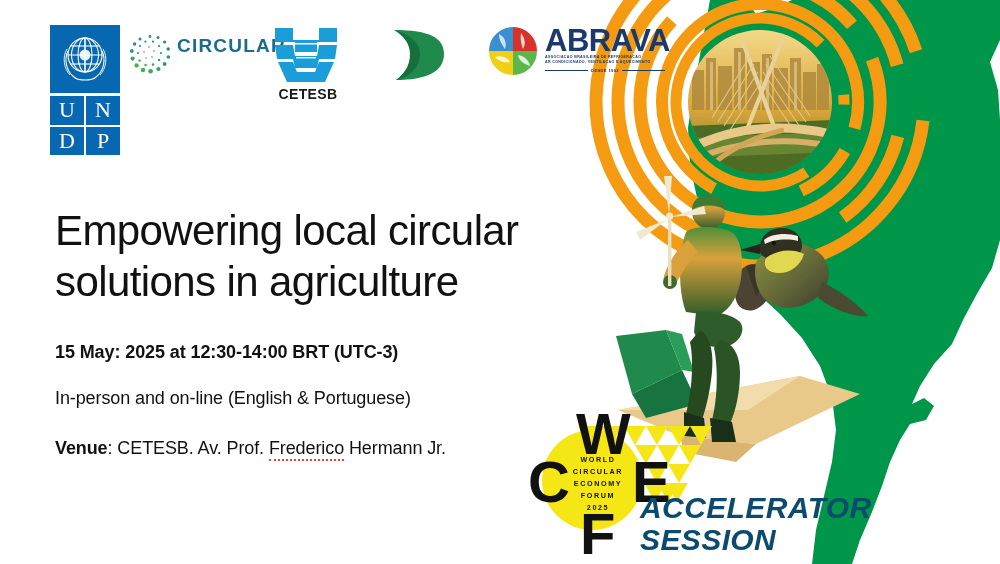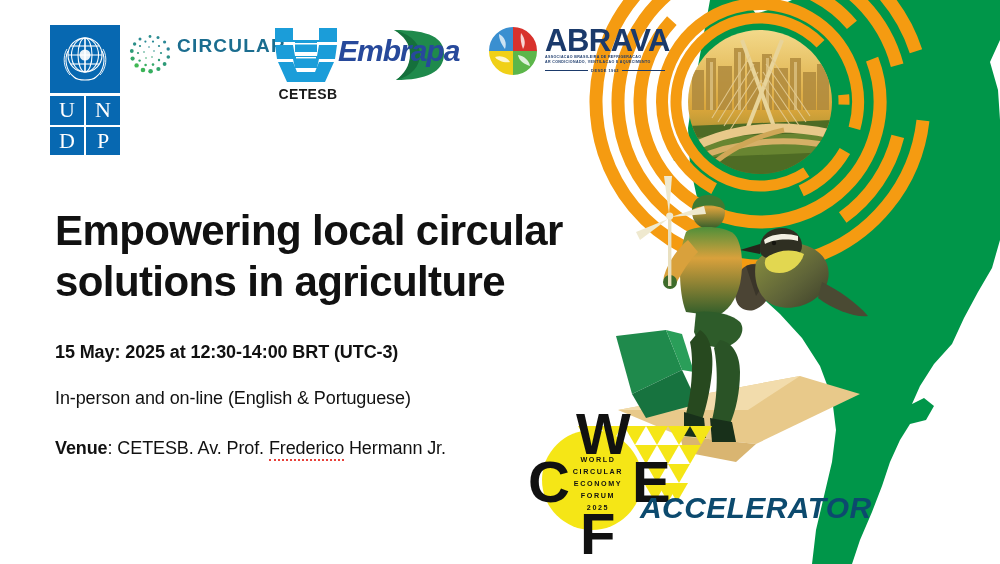--- a/index.html
+++ b/index.html
@@ -47,21 +47,21 @@
                 align-items:center;gap:3px;}
   .abrava-since .ln{flex:1;height:1px;background:#1b3a6b;}
   .abrava-since .sn{font-size:4px;font-weight:bold;color:#1b3a6b;letter-spacing:.4px;}
 
   
   #art{position:absolute;left:560px;top:0;width:440px;height:564px;z-index:5;}
   #art svg{position:absolute;left:0;top:0;}
 
   
   #copy{position:absolute;left:55px;top:205px;width:640px;z-index:30;}
-  .title{font-size:42px;font-weight:bold;color:#111111;line-height:51px;
+  .title{font-size:42px;font-weight:normal;color:#111111;line-height:51px;
          letter-spacing:-0.6px;margin:0 0 0 0;}
   .datetime{margin-top:35px;font-size:18px;font-weight:bold;color:#111;letter-spacing:-0.1px;}
   .mode{margin-top:25px;font-size:18px;font-weight:normal;color:#111;letter-spacing:-0.1px;}
   .venue{margin-top:25px;font-size:18px;font-weight:normal;color:#111;line-height:28px;
          letter-spacing:-0.1px;max-width:500px;}
   .venue b{font-weight:bold;}
   .sp{ border-bottom:2px dotted #e8413a; padding-bottom:1px; }
 
   
   #wcef{position:absolute;left:520px;top:408px;width:200px;height:156px;z-index:35;}
@@ -334,21 +334,20 @@
       <div class="cetesb-txt">CETESB</div>
     </div>
 
     <div class="embrapa">
       <svg width="140" height="50" viewBox="0 0 140 50" style="position:absolute;left:0;top:0;">
         <path fill="#1f8a4c" d="M56,0 C92,0 106,8 106,24 C106,42 88,50 58,50
                                  C70,42 76,34 76,24 C76,12 68,5 56,0 Z"></path>
         <path fill="#15703c" d="M58,50 C74,46 82,36 82,24 C82,13 72,4 56,0
                                  C66,6 72,14 72,24 C72,36 66,44 58,50 Z"></path>
       </svg>
-      <div class="embrapa-word">Embrapa</div>
     </div>
 
     <div class="abrava">
       <div class="abrava-mark">
         <svg width="52" height="52" viewBox="0 0 52 52">
           <circle cx="26" cy="26" r="25" fill="#ffffff"></circle>
           <path fill="#3a8fd0" d="M26,26 L26,1 A25,25 0 0,0 1,26 Z"></path>
           <path fill="#d8322c" d="M26,26 L51,26 A25,25 0 0,0 26,1 Z"></path>
           <path fill="#f0d017" d="M26,26 L1,26 A25,25 0 0,0 26,51 Z"></path>
           <path fill="#5cb64a" d="M26,26 L26,51 A25,25 0 0,0 51,26 Z"></path>
@@ -432,15 +431,16 @@
         <text x="8" y="94" font-size="58">C</text>
         <text x="56" y="46" font-size="58">W</text>
         <text x="112" y="94" font-size="58">E</text>
         <text x="60" y="146" font-size="58">F</text>
       </g>
     </svg>
   </div>
 
   <div id="accel">
     <div class="acc-line">ACCELERATOR</div>
+    <div class="acc-line">SESSION</div>
   </div>
 
 </div>
 
 </body></html>

